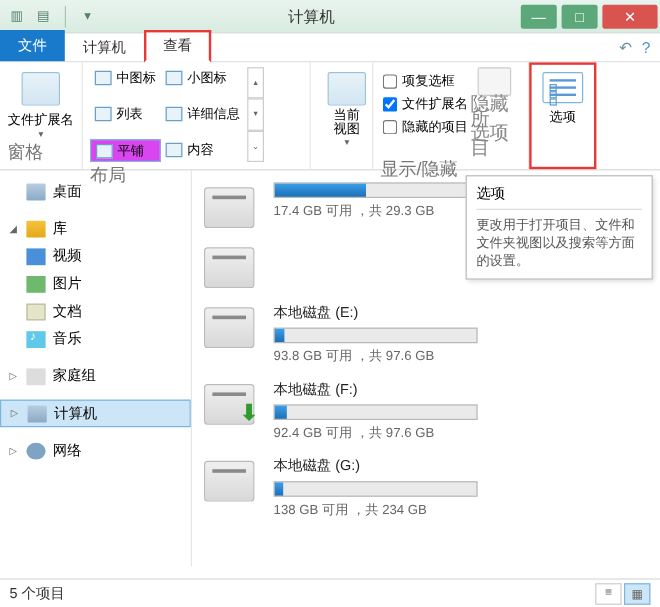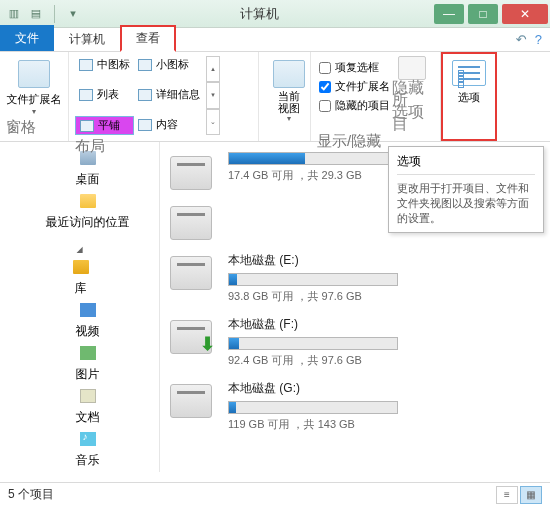--- a/index.html
+++ b/index.html
@@ -51,21 +51,21 @@
 .showhide-inner { display:flex; }
 
 .options-group { width: 56px; border: 2px solid #e53935; display:flex; flex-direction:column; align-items:center; padding-top:6px; }
 .options-group .icon { width: 34px; height: 26px; border: 1px solid #7ab6e0; border-radius:2px; display:flex; flex-direction:column; justify-content:space-around; padding:3px 5px; }
 .options-group .icon div { height:2px; background:#5a9bd4; }
 .options-group .icon div::before { content:''; display:inline-block; width:4px; height:4px; border:1px solid #5a9bd4; margin-right:3px; vertical-align:1px; }
 .options-group .lbl { font-size:11px; margin-top:4px; }
 
 .body { display:flex; height: 330px; }
 .sidebar { width: 160px; border-right: 1px solid #e6e6e6; padding: 6px 0; overflow:hidden; }
-.side-item { display:flex; align-items:center; gap:6px; padding: 3px 6px 3px 22px; font-size:12px; cursor:pointer;flex-direction:column; }
+.side-item { display:flex; align-items:center; gap:6px; padding: 3px 6px 3px 22px; font-size:12px; cursor:pointer; }
 .side-item.header { padding-left: 8px; font-size:12px; margin-top:8px; }
 .side-item.header::before { content:'▷'; font-size:8px; color:#666; width:8px; display:inline-block; }
 .side-item.header.open::before { content:'◢'; }
 .side-item.selected { background:#cde6f7; border:1px solid #7ab6e0; padding-top:2px; padding-bottom:2px; }
 .side-icon { width:16px; height:14px; display:inline-block; }
 .si-folder { background: linear-gradient(#ffd97a,#f5c23d); border-radius:1px; }
 .si-lib { background: linear-gradient(#f5c23d,#e5a818); border-radius:1px; }
 .si-video { background:#4a90d9; }
 .si-pic { background:#6fb96f; }
 .si-doc { background:#e5e5c8; border:1px solid #bba; }
@@ -216,24 +216,20 @@
     <div class="lbl">选项</div>
   </div>
 </div>
 
 <div class="body">
   <div class="sidebar">
     <div class="side-item">
         <span class="side-icon si-comp"></span>
         <span>桌面</span>
       </div>
-    <div class="side-item">
-        <span class="side-icon si-folder"></span>
-        <span>最近访问的位置</span>
-      </div>
     <div class="side-item header open">
         <span class="side-icon si-lib"></span>
         <span>库</span>
       </div>
     <div class="side-item">
         <span class="side-icon si-video"></span>
         <span>视频</span>
       </div>
     <div class="side-item">
         <span class="side-icon si-pic"></span>
@@ -294,21 +290,21 @@
           <div class="drive-text">92.4 GB 可用 ，共 97.6 GB</div>
         </div>
       </div>
       <div class="drive">
         <div class="drive-icon"></div>
         <div class="drive-info">
           <div class="drive-name">本地磁盘 (G:)</div>
           <div class="drive-bar">
             <div class="drive-bar-fill" style="width:4%"></div>
           </div>
-          <div class="drive-text">119 GB 可用 ，共 143 GB</div>
+          <div class="drive-text">138 GB 可用 ，共 234 GB</div>
         </div>
       </div>
     </div>
 </div>
 
 <div class="tooltip">
   <div class="tt-title">选项</div>
   <div class="tt-body">更改用于打开项目、文件和文件夹视图以及搜索等方面的设置。</div>
 </div>
 

